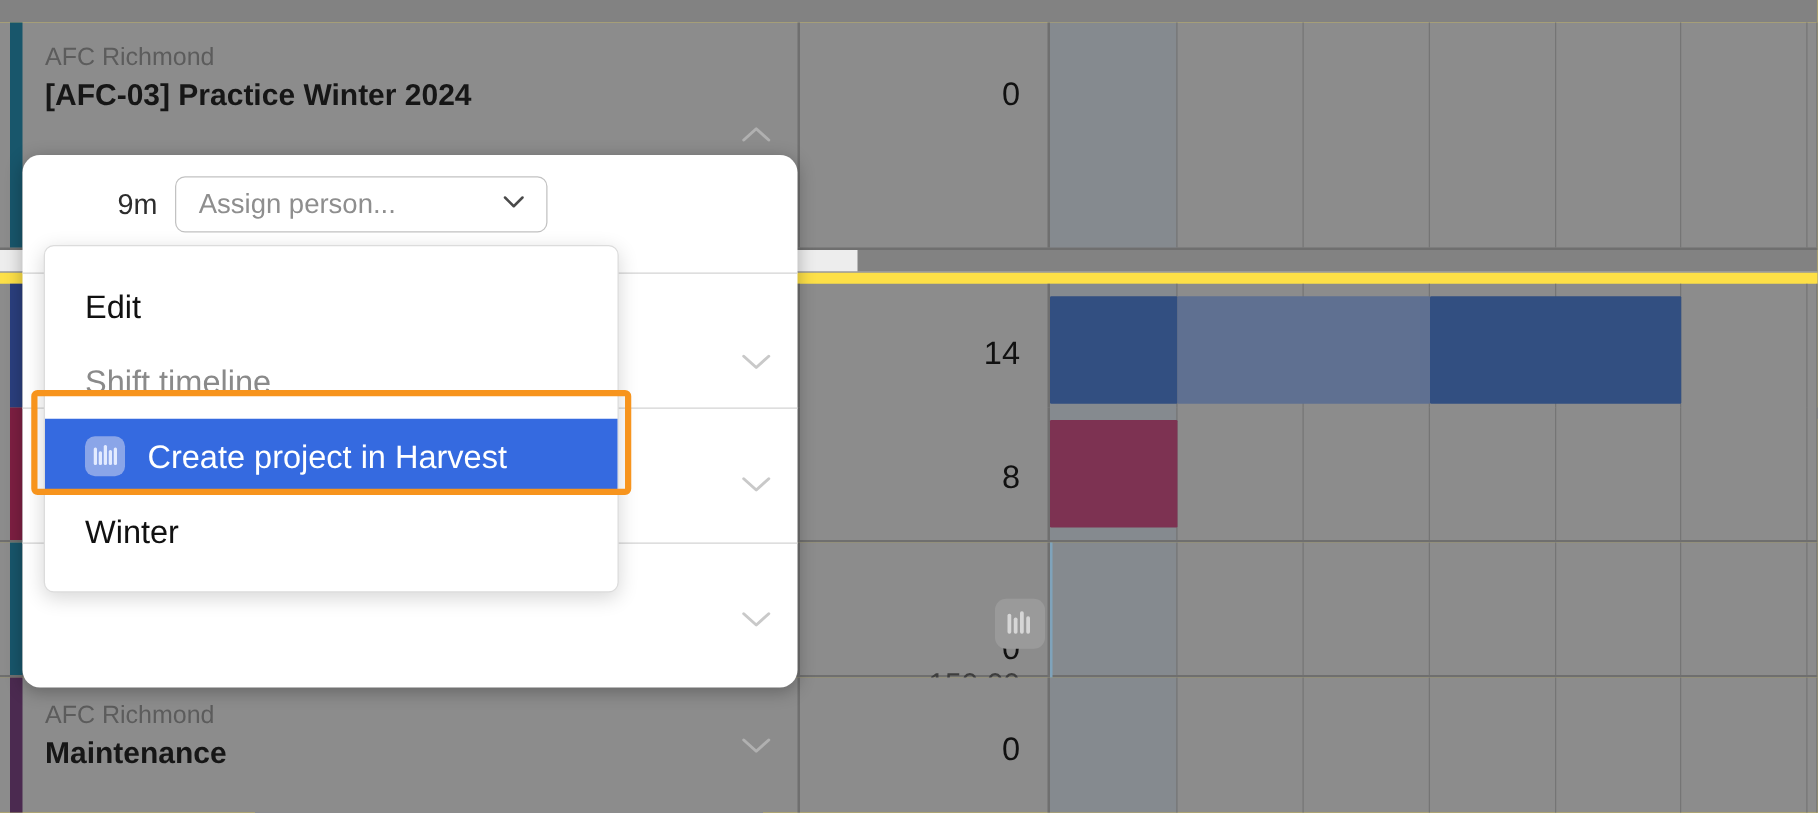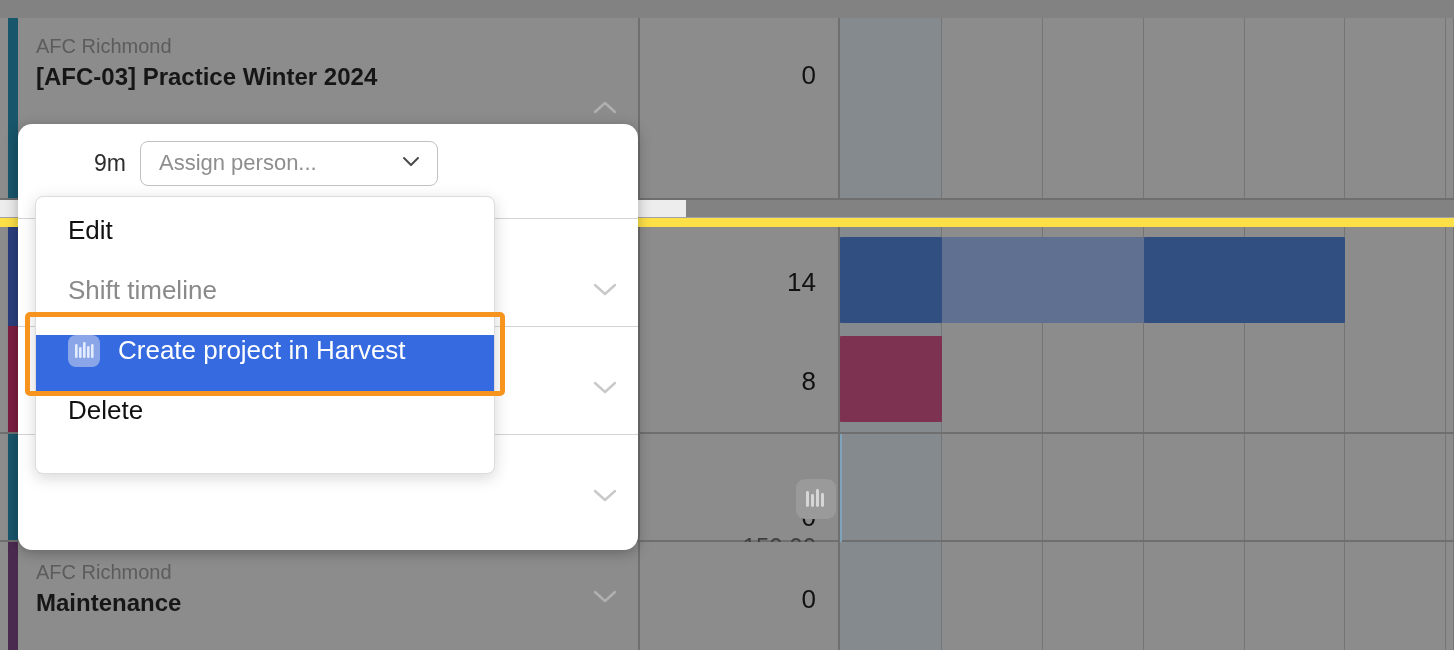--- a/index.html
+++ b/index.html
@@ -233,21 +233,21 @@
     border: 1px solid #dcdcdc;
     border-radius: 8px;
     box-shadow: 0 4px 16px rgba(0,0,0,0.16);
     padding: 18px 0 18px 0;
     z-index: 30;
     box-sizing: border-box;
   }
   .menu-item {
     height: 60px;
     display: flex;
-    align-items: flex-start;
+    align-items: center;
     padding-left: 32px;
     font-size: 26px;
     color: #111;
     cursor: pointer;
     box-sizing: border-box;
   }
   .menu-item.disabled {
     color: #8a8a8a;
     cursor: default;
   }
@@ -476,17 +476,17 @@
         <rect x="15" y="7" width="2.6" height="16" rx="1.2" fill="#e3ebff"></rect>
         <rect x="19" y="11" width="2.6" height="12" rx="1.2" fill="#e3ebff"></rect>
         <rect x="23" y="9" width="2.6" height="14" rx="1.2" fill="#e3ebff"></rect>
       </svg>
     </span>
     <span>Create project in Harvest</span>
   </div>
 
 
   <div class="menu-item">
-    <span>Delete</span>
+    <span>Winter</span>
   </div>
 </div>
 
 <div id="focus-ring"></div>
 
 </body></html>

